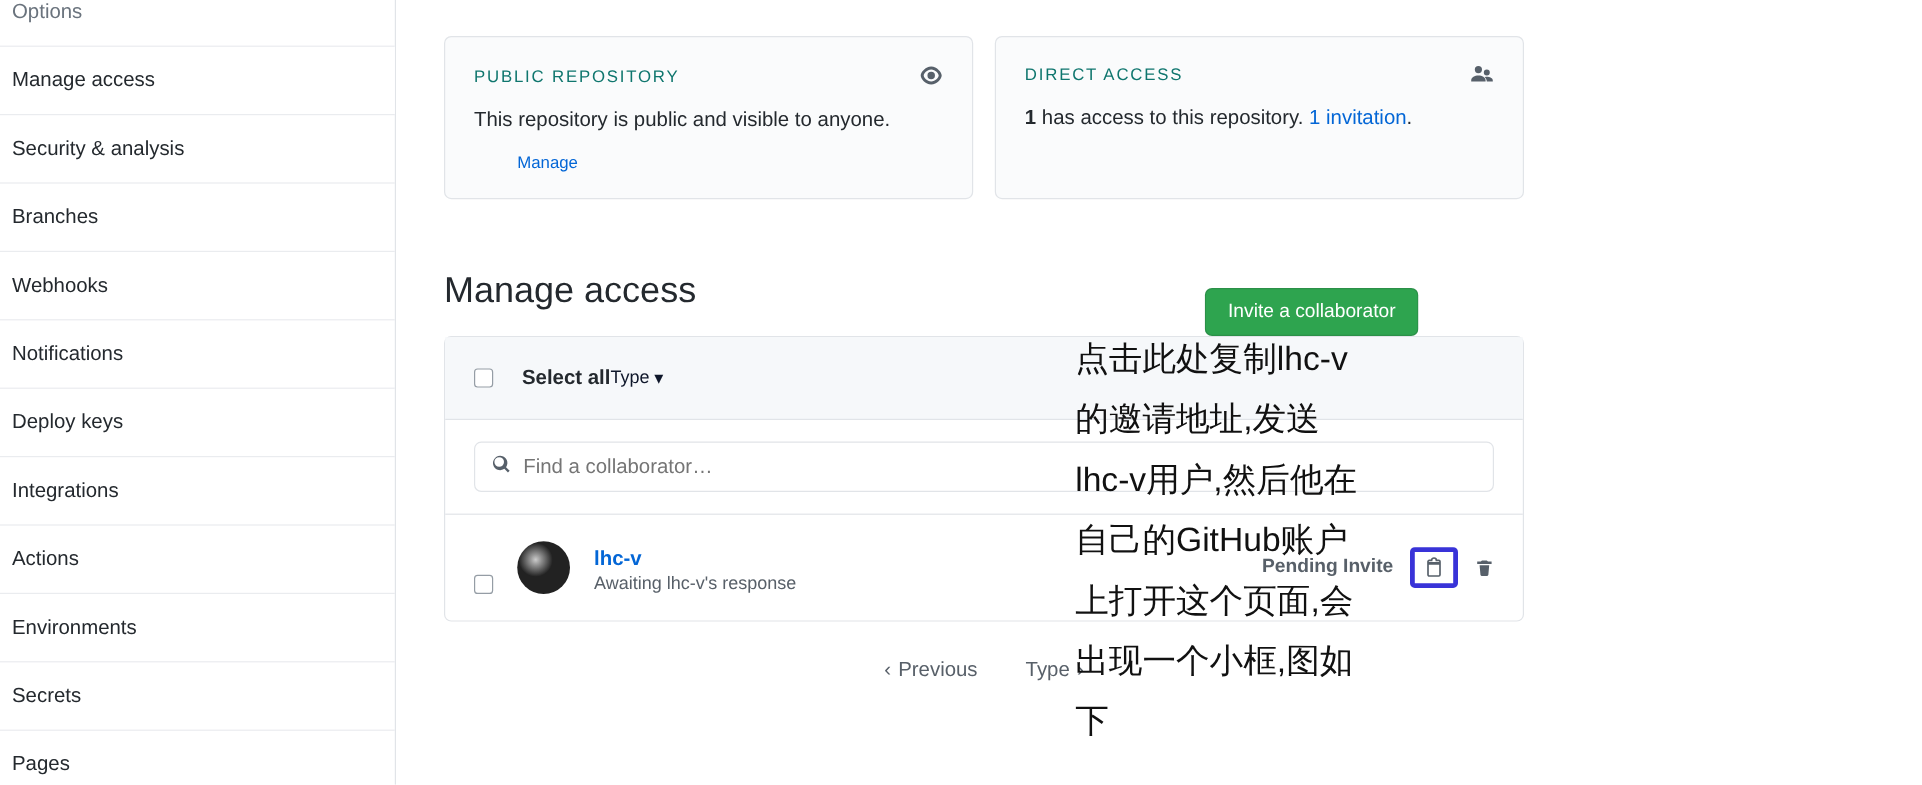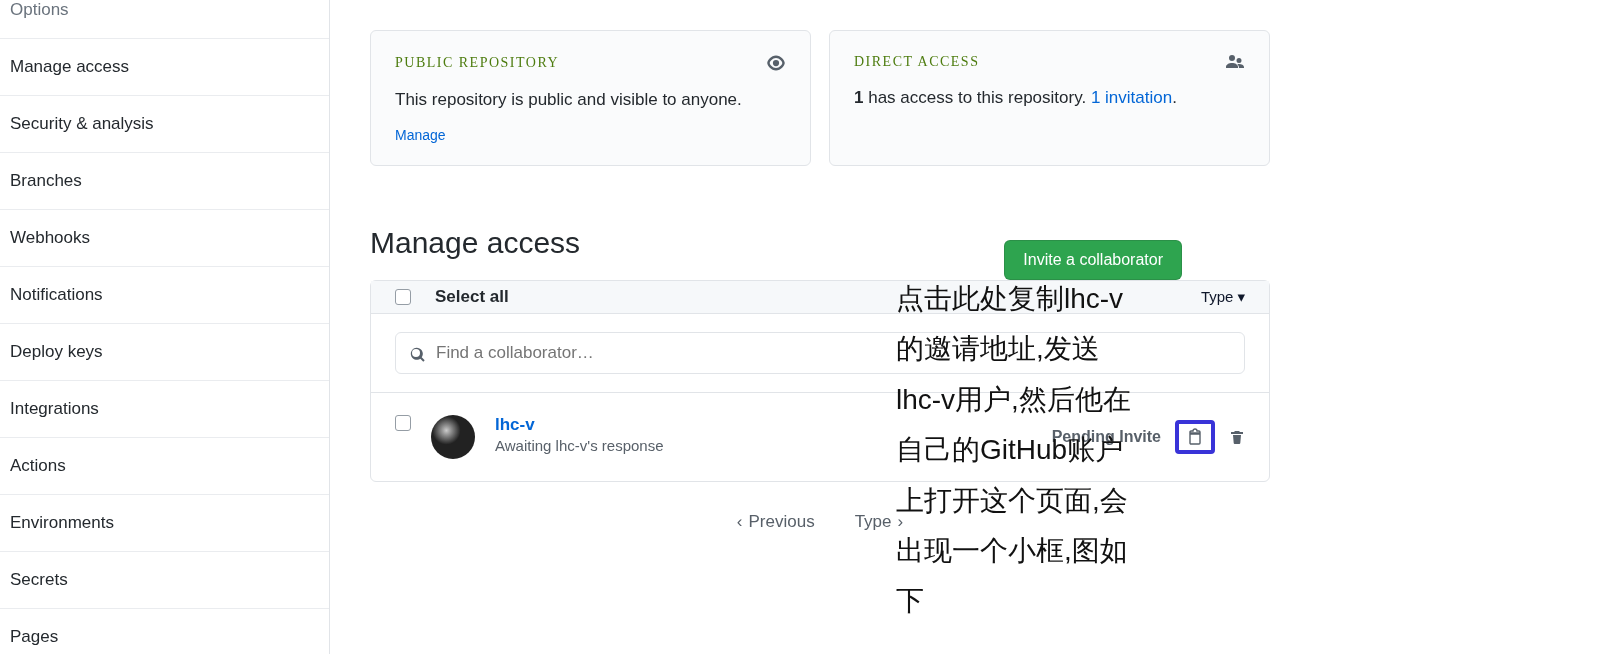--- a/index.html
+++ b/index.html
@@ -6,36 +6,36 @@
 body { font-family: -apple-system, BlinkMacSystemFont, "Segoe UI", Helvetica, Arial, sans-serif; color: #24292e; font-size: 14px; background: #fff; }
 .container { display: flex; width: 1310px; height: 654px; overflow: hidden; }
 .sidebar { width: 330px; border-right: 1px solid #e1e4e8; background: #fff; }
 .sidebar-item { padding: 18px 10px; font-size: 17px; color: #24292e; cursor: pointer; border-top: 1px solid #eaecef; }
 .sidebar-item:first-child { border-top: none; }
 .sidebar-item.active { font-weight: 400; background: #fff; }
 .main { flex: 1; padding: 0 40px; overflow-y: auto; }
 .info-cards { display: flex; gap: 18px; margin-top: 30px; }
 .card { flex: 1; border: 1px solid #e1e4e8; border-radius: 6px; padding: 22px 24px; background: #fafbfc; }
 .card-header { display: flex; justify-content: space-between; align-items: center; margin-bottom: 14px; }
-.card-title { font-family: Liberation Serif, serif; letter-spacing: 1.5px; font-size: 14px; font-weight: 500; color: #4d7c0f; text-transform: uppercase; }
+.card-title { font-family: Liberation Sans, sans-serif; letter-spacing: 1.5px; font-size: 14px; font-weight: 500; color: #0f766e; text-transform: uppercase; }
 .card-body { font-size: 17px; color: #24292e; line-height: 1.5; }
 .link { color: #0366d6; cursor: pointer; }
-.card-footer { margin-top: 14px; }
+.card-footer { margin-top: 14px; margin-left: 36px; }
 .bold { font-weight: 600; }
 .section-title { font-size: 30px; font-weight: 400; margin: 60px 0 20px 0; color: #24292e; }
 .access-box { border: 1px solid #e1e4e8; border-radius: 6px; }
-.select-all-row { background: #f6f8fa; border-bottom: 1px solid #e1e4e8; padding: 6px 24px; display: flex; align-items: center; justify-content: space-between; }
+.select-all-row { background: #f6f8fa; border-bottom: 1px solid #e1e4e8; padding: 24px 24px; display: flex; align-items: center; justify-content: flex-start; }
 .select-left { display: flex; align-items: center; gap: 24px; }
 .select-all-label { font-weight: 600; font-size: 17px; color: #24292e; }
 .type-btn { color: #0f172a; font-size: 15px; cursor: pointer; display: flex; align-items: center; gap: 4px; }
 .search-row { padding: 18px 24px; border-bottom: 1px solid #e1e4e8; }
-.search-wrap { display: flex; align-items: flex-end; gap: 10px; border: 1px solid #e1e4e8; border-radius: 6px; padding: 10px 14px; }
+.search-wrap { display: flex; align-items: flex-start; gap: 10px; border: 1px solid #e1e4e8; border-radius: 6px; padding: 10px 14px; }
 .search-input { border: none; outline: none; flex: 1; font-size: 17px; color: #586069; background: transparent; }
 .collaborator-row { display: flex; align-items: center; padding: 22px 24px; }
-.row-left { display: flex; align-items: flex-start; gap: 20px; }
+.row-left { display: flex; align-items: flex-end; gap: 20px; }
 .avatar { width: 44px; height: 44px; border-radius: 50%; background: #333; flex-shrink: 0; background-image: radial-gradient(circle at 35% 35%, #ccc 0%, #999 10%, #222 35%); }
 .collab-info { display: flex; flex-direction: column; }
 .collab-name { color: #0366d6; font-weight: 600; font-size: 17px; }
 .collab-status { color: #586069; font-size: 15px; margin-top: 2px; }
 .row-right { margin-left: auto; display: flex; align-items: center; gap: 14px; color: #586069; font-size: 16px; font-weight: bold; }
 .copy-box { border: 4px solid #3933d8; border-radius: 4px; padding: 4px 8px; display: inline-flex; }
 .pagination { display: flex; justify-content: center; align-items: center; gap: 40px; padding: 30px 0; color: #586069; font-size: 17px; }
 .pag-btn { display: flex; align-items: center; gap: 6px; cursor: pointer; }
 .invite-btn { position: absolute; top: 240px; right: 128px; background: #2ea44f; color: #fff; border: 1px solid rgba(27,31,35,0.15); border-radius: 6px; padding: 10px 18px; font-size: 16px; font-weight: 500; cursor: pointer; }
 .annotation { position: absolute; top: 274px; right: 170px; width: 244px; font-size: 28px; line-height: 1.8; color: #111; }

